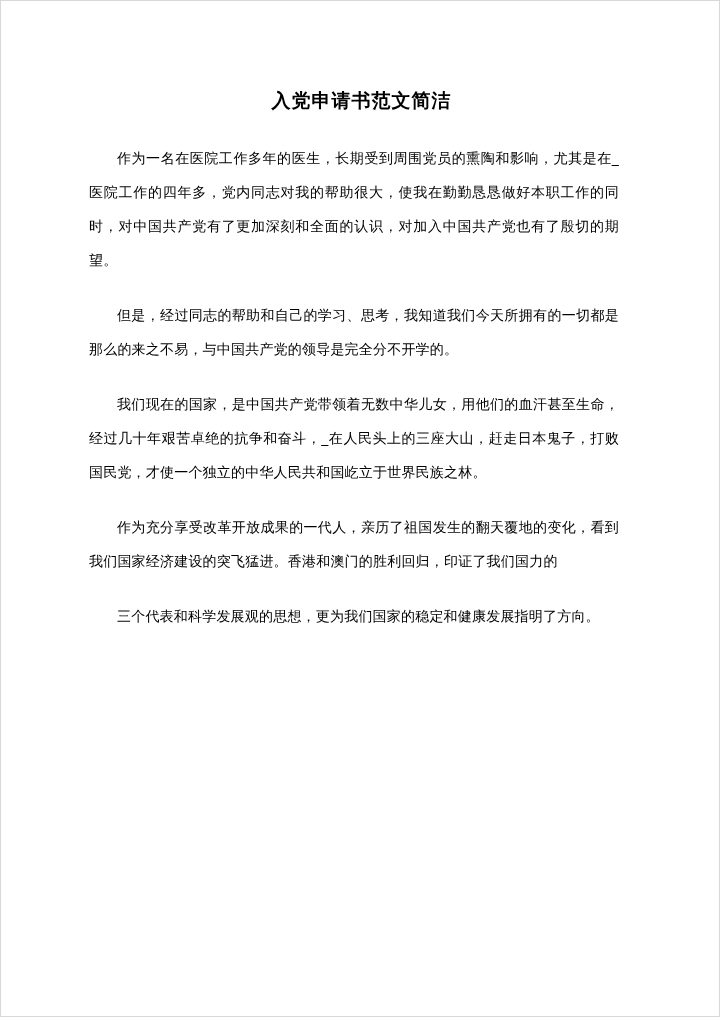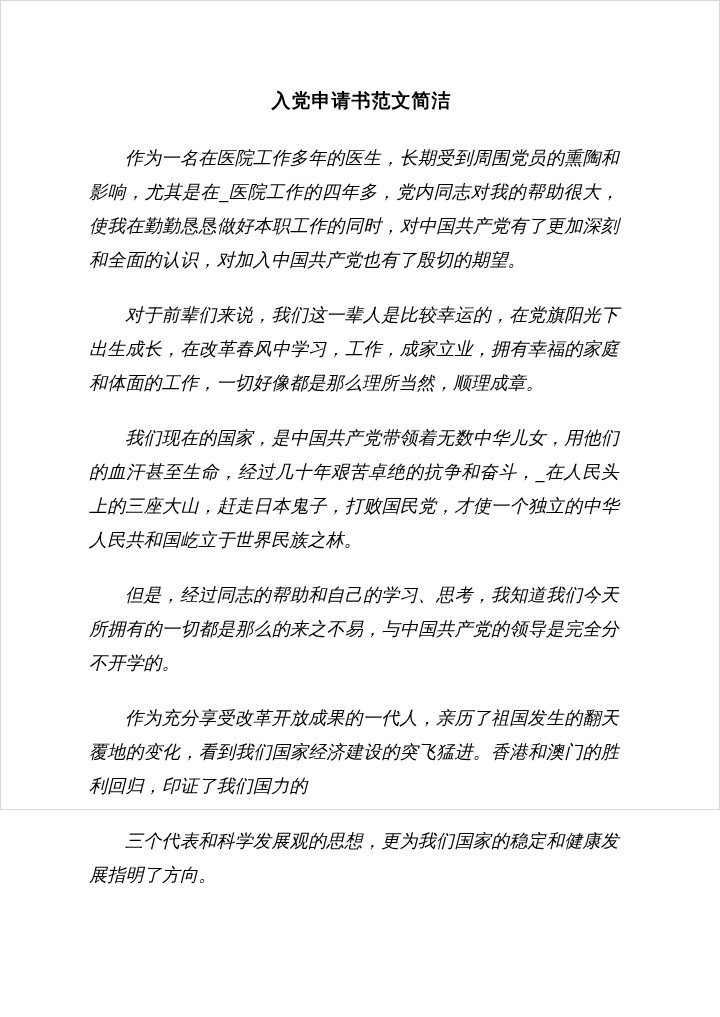--- a/index.html
+++ b/index.html
@@ -10,21 +10,21 @@
   body {
     width: 720px;
     height: 1017px;
     font-family: "DejaVu Sans", "Liberation Sans", sans-serif;
     color: #000000;
     overflow: hidden;
   }
   .page {
     position: relative;
     width: 720px;
-    height: 810px;
+    height: 1017px;
     box-sizing: border-box;
     background: #ffffff;
     border: 1px solid #d8d8d8;
   }
   .doc-body {
     position: absolute;
     left: 88px;
     top: 0;
     width: 545px;
   }
@@ -36,41 +36,39 @@
     text-align: center;
     letter-spacing: 1px;
     line-height: 30px;
     padding-top: 84px;
   }
   .paragraphs {
     margin-top: 26px;
   }
   p.para {
     margin: 0 15px 21px 0;
-    font-size: 18px;
+    font-size: 14px;
     line-height: 34px;
     text-align: justify;
     text-justify: inter-ideograph;
     text-indent: 2em;
     letter-spacing: 0.2px;
     word-break: break-all;
-    font-style: italic;
   }
   p.para:last-child {
     margin-bottom: 0;
   }
 </style>
 </head>
 <body>
 
 <div class="page">
   <div class="doc-body">
     <h1 class="doc-title">入党申请书范文简洁</h1>
     <div class="paragraphs">
       <p class="para">作为一名在医院工作多年的医生，长期受到周围党员的熏陶和影响，尤其是在_医院工作的四年多，党内同志对我的帮助很大，使我在勤勤恳恳做好本职工作的同时，对中国共产党有了更加深刻和全面的认识，对加入中国共产党也有了殷切的期望。</p>
-      <p class="para">对于前辈们来说，我们这一辈人是比较幸运的，在党旗阳光下出生成长，在改革春风中学习，工作，成家立业，拥有幸福的家庭和体面的工作，一切好像都是那么理所当然，顺理成章。</p>
+      <p class="para">但是，经过同志的帮助和自己的学习、思考，我知道我们今天所拥有的一切都是那么的来之不易，与中国共产党的领导是完全分不开学的。</p>
       <p class="para">我们现在的国家，是中国共产党带领着无数中华儿女，用他们的血汗甚至生命，经过几十年艰苦卓绝的抗争和奋斗，_在人民头上的三座大山，赶走日本鬼子，打败国民党，才使一个独立的中华人民共和国屹立于世界民族之林。</p>
-      <p class="para">但是，经过同志的帮助和自己的学习、思考，我知道我们今天所拥有的一切都是那么的来之不易，与中国共产党的领导是完全分不开学的。</p>
       <p class="para">作为充分享受改革开放成果的一代人，亲历了祖国发生的翻天覆地的变化，看到我们国家经济建设的突飞猛进。香港和澳门的胜利回归，印证了我们国力的</p>
       <p class="para">三个代表和科学发展观的思想，更为我们国家的稳定和健康发展指明了方向。</p>
     </div>
   </div>
 </div>
 
 </body></html>

